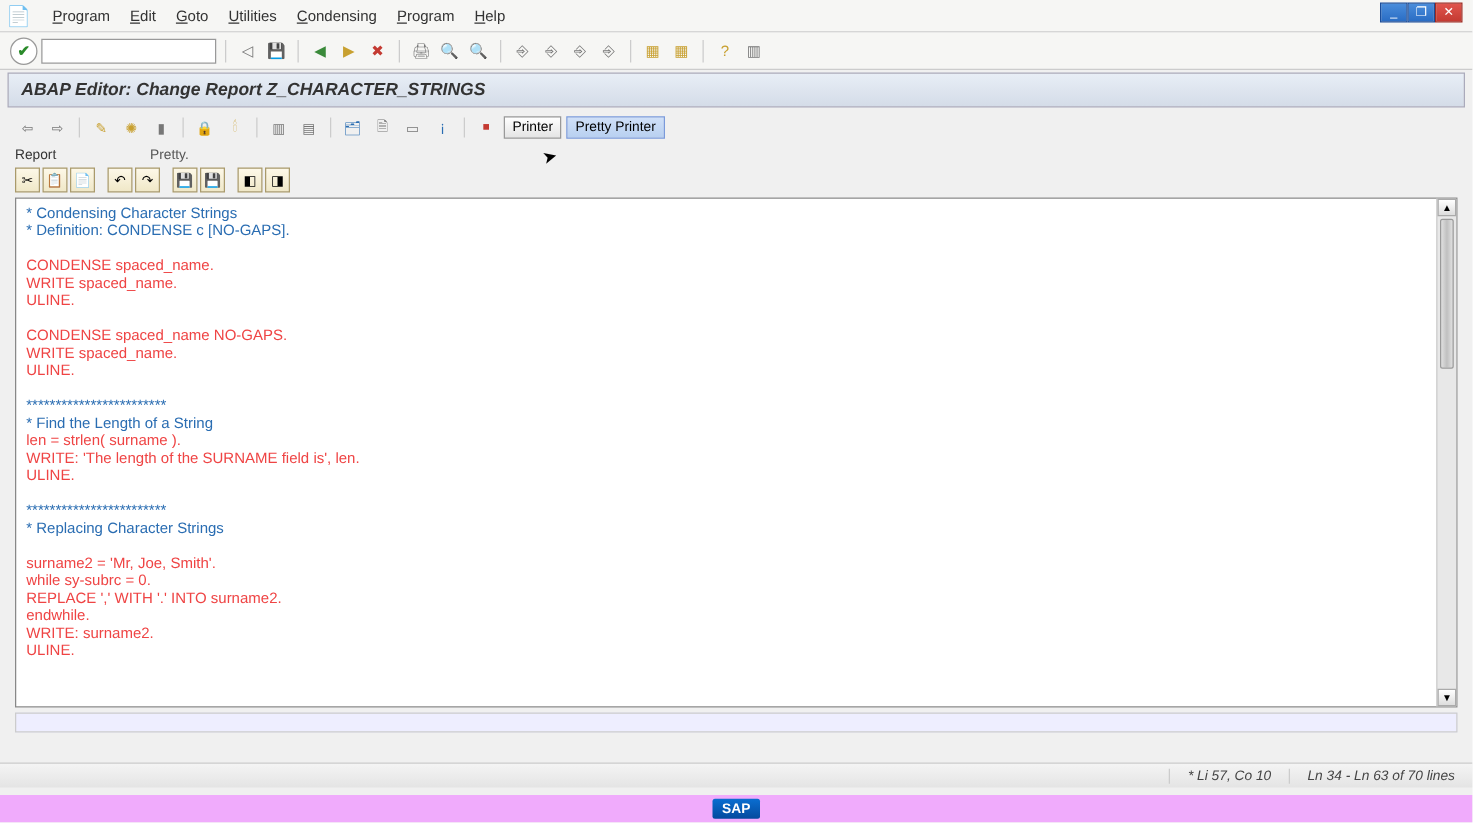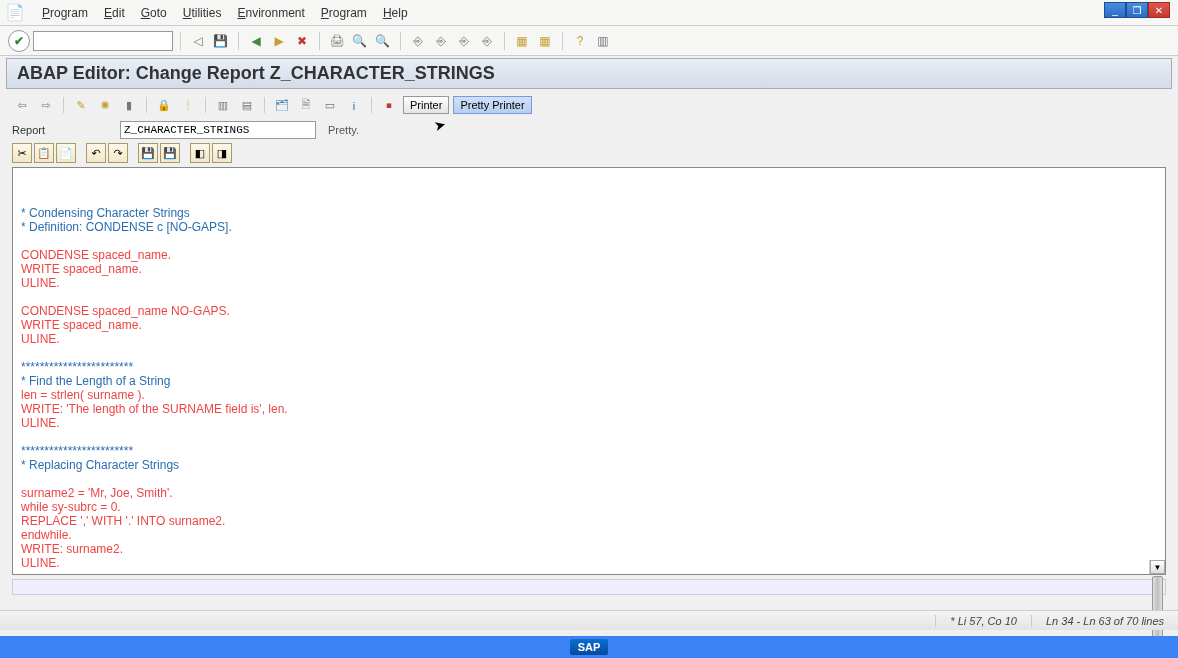--- a/index.html
+++ b/index.html
@@ -18,21 +18,21 @@
 
 
 .toolbar { display: flex; align-items: center; height: 30px; padding: 2px 8px; background: #f6f6f4; border-bottom: 1px solid #ccc; gap: 3px; }
 .tb-btn { width: 20px; height: 20px; display: flex; align-items: center; justify-content: center; border: 1px solid transparent; border-radius: 2px; cursor: pointer; font-size: 12px; }
 .tb-btn.check { color: #2a8a2a; font-weight: bold; width: 22px; height: 22px; border: 1px solid #999; border-radius: 11px; background: #fff; }
 .tb-combo { width: 140px; height: 20px; border: 1px solid #999; background: #fff; font-size: 11px; padding: 0 3px; }
 .tb-sep { width: 1px; height: 18px; background: #ccc; margin: 0 4px; }
 
 
 .title-bar { background: linear-gradient(#e8eef6, #d4dce8); border: 1px solid #aab; margin: 2px 6px; padding: 4px 10px; }
-.title-text { font-size: 18px; font-weight: bold; color: #333; }
+.title-text { font-size: 14px; font-weight: bold; font-style: italic; color: #333; }
 
 
 .sub-toolbar { display: flex; align-items: center; height: 28px; padding: 2px 12px; gap: 4px; }
 .st-btn { width: 20px; height: 20px; display: flex; align-items: center; justify-content: center; cursor: pointer; font-size: 11px; border: 1px solid transparent; }
 .st-sep { width: 1px; height: 16px; background: #ccc; margin: 0 3px; }
 .btn-text { font-size: 11px; padding: 2px 6px; border: 1px solid #999; background: linear-gradient(#fff, #e4e4e4); cursor: pointer; }
 .btn-text.pressed { border: 1px solid #7a9adb; background: linear-gradient(#d0e0f8,#b8d0f0); }
 .cursor-img { position: absolute; left: 434px; top: 117px; font-size: 14px; transform: rotate(-15deg); pointer-events: none; z-index: 100; }
 
 
@@ -40,39 +40,39 @@
 .report-label { width: 96px; color: #333; }
 .report-input { width: 196px; height: 18px; border: 1px solid #999; background: #fff; font-size: 11px; padding: 0 3px; font-family: 'Courier New', monospace; }
 .inactv { color: #555; }
 
 
 .editor-toolbar { display: flex; align-items: center; padding: 2px 12px 4px; gap: 2px; }
 .ed-btn { width: 20px; height: 20px; border: 1px solid #aa9a6a; background: linear-gradient(#fdf8e8,#f0e8c8); display: flex; align-items: center; justify-content: center; cursor: pointer; font-size: 11px; }
 .ed-gap { width: 6px; }
 
 
-.editor-wrap { margin: 0 12px 4px 12px; border: 1px solid #888; background: #fff; height: 408px; position: relative; display: flex; align-items: flex-end; }
+.editor-wrap { margin: 0 12px 4px 12px; border: 1px solid #888; background: #fff; height: 408px; position: relative; display: flex; }
 .code-area { flex: 1; padding: 4px 8px; font-family: 'Courier New', monospace; font-size: 12px; line-height: 14px; white-space: pre; overflow: hidden; }
 .scrollbar-v { width: 16px; background: #e8e8e8; border-left: 1px solid #ccc; position: relative; }
 .scroll-arrow-up, .scroll-arrow-down { height: 14px; background: linear-gradient(#fff,#ddd); border: 1px solid #aaa; font-size: 8px; display: flex; align-items: center; justify-content: center; }
 .scroll-arrow-down { position: absolute; bottom: 0; left: 0; right: 0; }
 .scroll-thumb { position: absolute; top: 16px; left: 2px; right: 2px; height: 120px; background: linear-gradient(90deg,#e0e0e0,#c0c0c0,#e0e0e0); border: 1px solid #999; border-radius: 2px; }
 .code-line.comment { color: #2a6db2; }
 .code-line.normal { color: #ef4444; }
 
 
 .bottom-ruler { height: 16px; margin: 0 12px 4px; background: #eef; border: 1px solid #ccc; }
 
 
 .status-bar { position: absolute; bottom: 28px; left: 0; right: 0; height: 20px; background: linear-gradient(#f4f4f4,#e4e4e4); border-top: 1px solid #ccc; display: flex; align-items: center; font-size: 11px; color: #444; }
 .status-right { margin-left: auto; display: flex; font-style: italic; }
 .status-cell { border-left: 1px solid #ccc; padding: 0 14px; }
 
 
-.sap-footer { position: absolute; bottom: 0; left: 0; right: 0; height: 22px; background: #3b82f6; display: flex; align-items: center; justify-content: center; }
+.sap-footer { position: absolute; bottom: 0; left: 0; right: 0; height: 22px; background: #f0abfc; display: flex; align-items: center; justify-content: center; }
 .sap-logo { font-size: 11px; font-weight: bold; color: #fff; background: linear-gradient(#0a6ed1,#044a9e); padding: 2px 8px; border-radius: 2px; }
 
 .icon-green { color: #3a8a3a; }
 .icon-red { color: #c43a32; }
 .icon-blue { color: #2a6db2; }
 .icon-yellow { color: #c8a030; }
 .icon-gray { color: #777; }
 </style>
 </head>
 <body>
@@ -82,21 +82,21 @@
   <div class="win-btn">❐</div>
   <div class="win-btn close">✕</div>
 </div>
 
 <div class="menu-row">
   <span class="menu-icon-left">📄</span>
   <span class="menu-item">Program</span>
   <span class="menu-item">Edit</span>
   <span class="menu-item">Goto</span>
   <span class="menu-item">Utilities</span>
-  <span class="menu-item">Environment</span>
+  <span class="menu-item">Condensing</span>
   <span class="menu-item">Program</span>
   <span class="menu-item">Help</span>
 </div>
 
 <div class="toolbar">
   <span class="tb-btn check">✔</span>
   <input class="tb-combo" value="" style="">
   <span class="tb-sep"></span>
   <span class="tb-btn icon-gray">◁</span>
   <span class="tb-btn icon-yellow">💾</span>
@@ -145,21 +145,20 @@
   <span class="st-btn icon-blue">ℹ</span>
   <span class="st-sep"></span>
   <span class="st-btn icon-red">⏹</span>
   <span class="btn-text">Printer</span>
   <span class="btn-text pressed">Pretty Printer</span>
 </div>
 <div class="cursor-img">➤</div>
 
 <div class="report-row">
   <span class="report-label">Report</span>
-  <input class="report-input" value="Z_CHARACTER_STRINGS" style="">
   <span class="inactv">Pretty.</span>
 </div>
 
 <div class="editor-toolbar">
   <span class="ed-btn">✂</span>
   <span class="ed-btn">📋</span>
   <span class="ed-btn">📄</span>
   <span class="ed-gap"></span>
   <span class="ed-btn">↶</span>
   <span class="ed-btn">↷</span>

